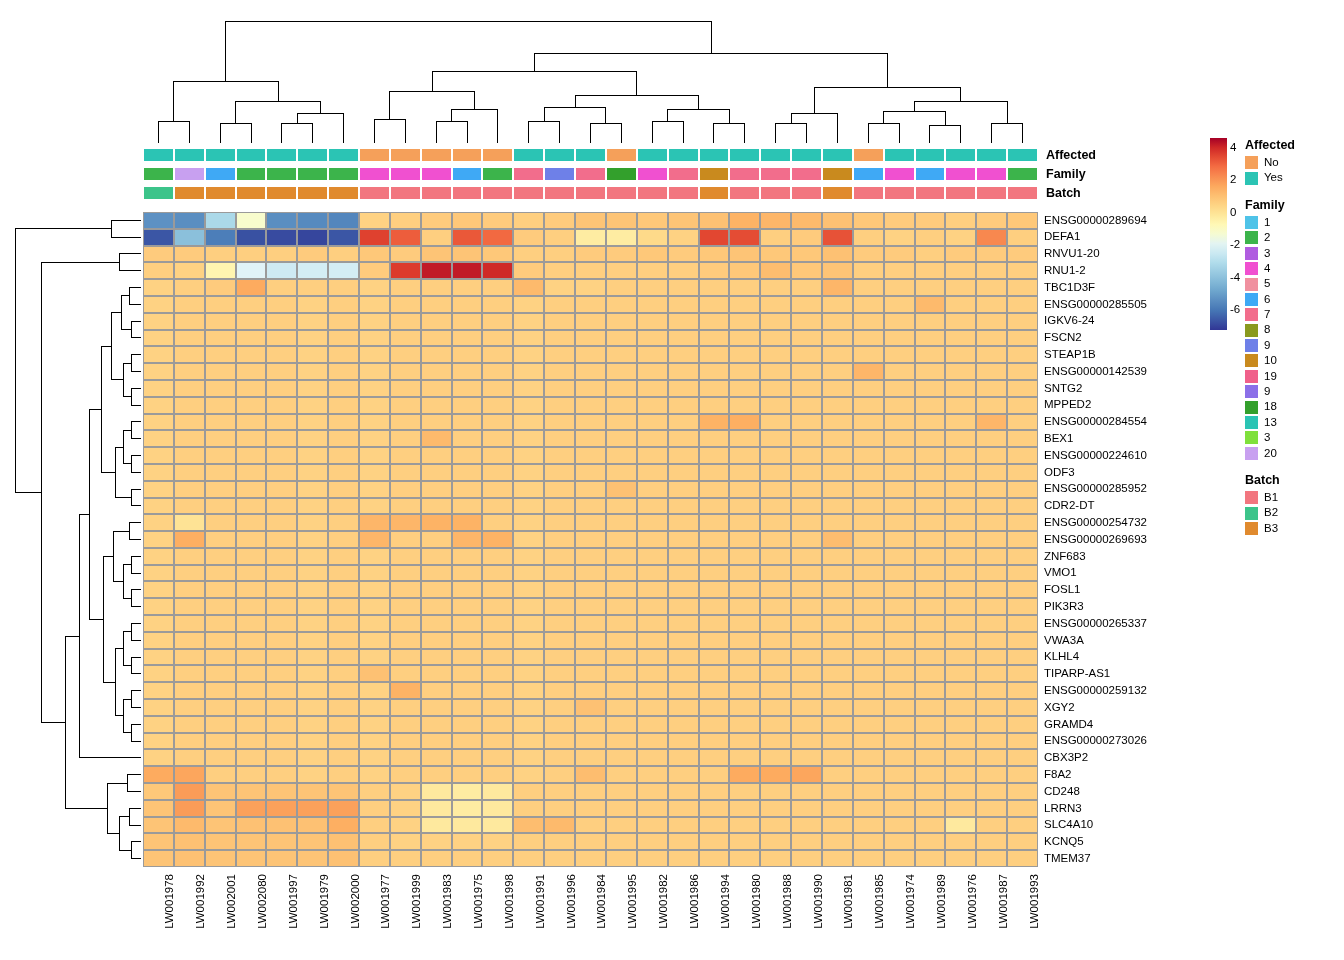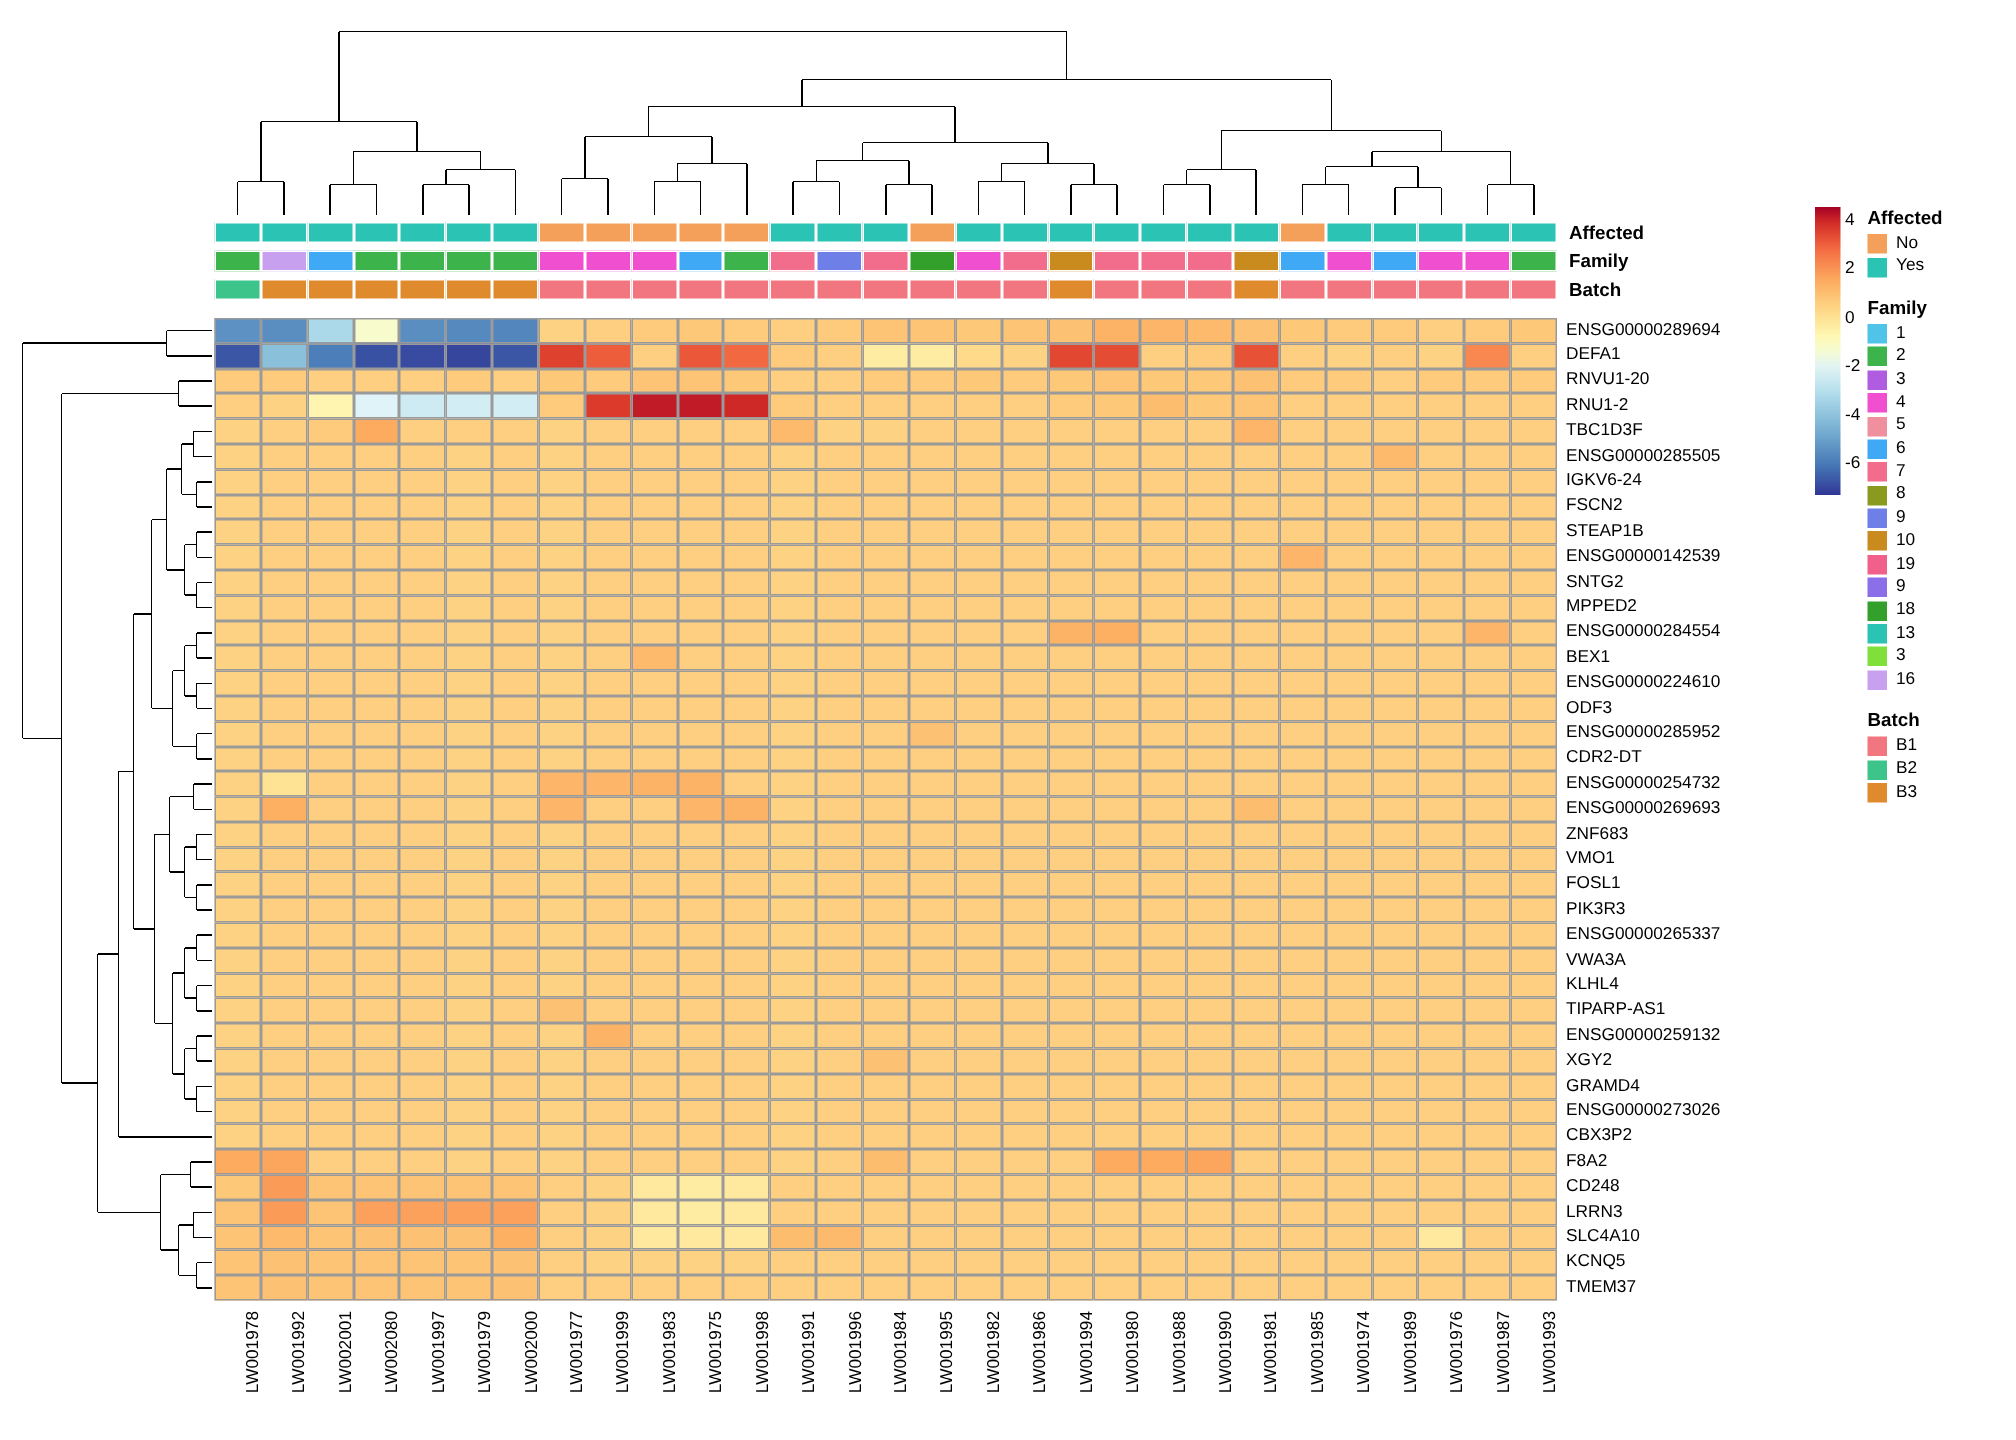--- a/index.html
+++ b/index.html
@@ -1816,21 +1816,21 @@
         <div class="legend-row">
           <div class="legend-swatch" style="background: rgb(43, 196, 180);"></div>
           <div class="legend-text">13</div>
         </div>
         <div class="legend-row">
           <div class="legend-swatch" style="background: rgb(127, 224, 60);"></div>
           <div class="legend-text">3</div>
         </div>
         <div class="legend-row">
           <div class="legend-swatch" style="background: rgb(200, 160, 240);"></div>
-          <div class="legend-text">16</div>
+          <div class="legend-text">20</div>
         </div>
       </div>
       <div style="margin-bottom: 12px;">
         <div class="legend-title">Batch</div>
         <div class="legend-row">
           <div class="legend-swatch" style="background: rgb(242, 118, 127);"></div>
           <div class="legend-text">B1</div>
         </div>
         <div class="legend-row">
           <div class="legend-swatch" style="background: rgb(60, 196, 138);"></div>

